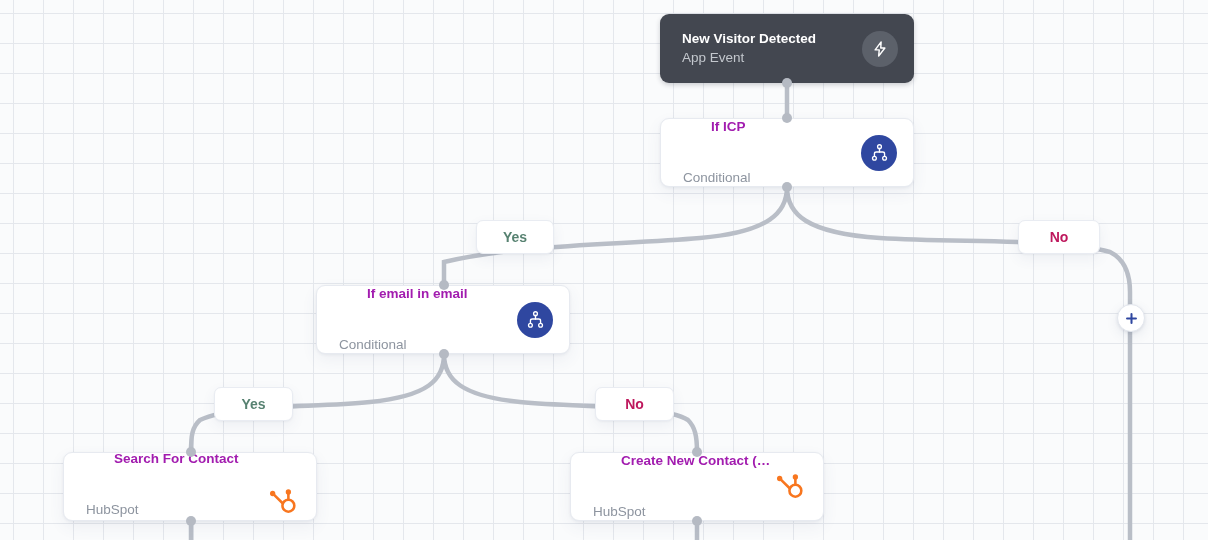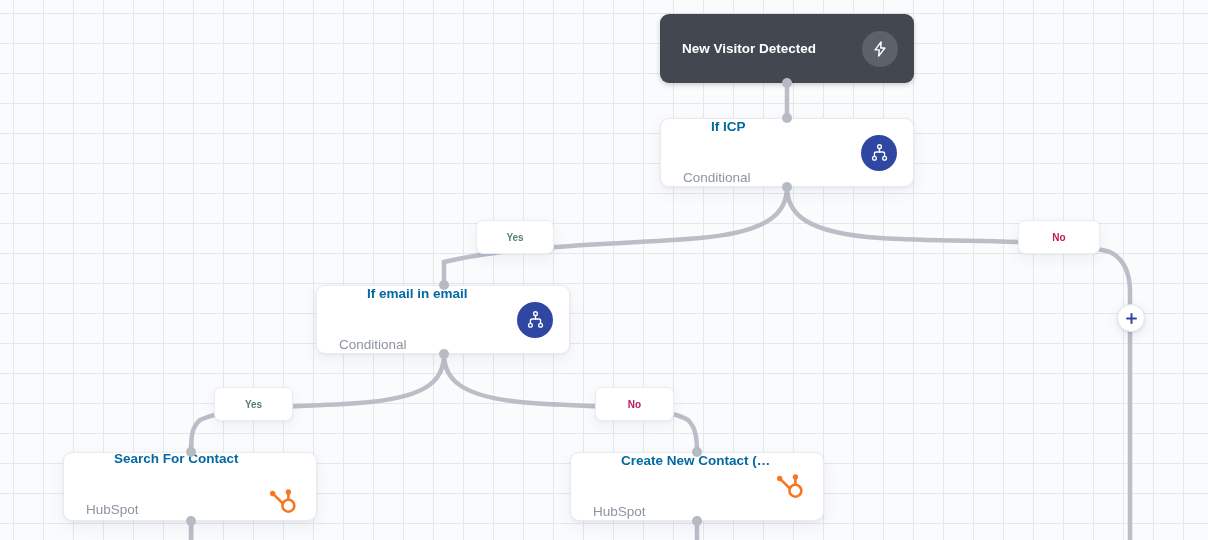--- a/index.html
+++ b/index.html
@@ -89,21 +89,21 @@
   .node.trigger .node-title { color: #ffffff; }
   .node.trigger .node-sub { color: #c3c7cd; }
   .node.trigger .node-icon { background: #5c616a; }
 
   
   .node.card {
     background: #ffffff;
     border: 1px solid #e7eaf0;
     box-shadow: 0 1px 3px rgba(60,70,100,.07), 0 6px 16px rgba(70,85,130,.07);
   }
-  .node.card .node-title { color: #0369a1; padding-left: 28px; }
+  .node.card .node-title { color: #a21caf; padding-left: 28px; }
   .node.card .node-sub { color: #8d949f; margin-top: 32px; }
   .node.card .node-icon.cond { background: #2f47a0; }
   .node.card .node-icon.hubspot { background: transparent; }
 
   .port {
     position: absolute;
     width: 10px;
     height: 10px;
     border-radius: 50%;
     background: #b5bac3;
@@ -113,21 +113,21 @@
   .edge-label {
     position: absolute;
     box-sizing: border-box;
     height: 34px;
     background: #ffffff;
     border: 1px solid #e9ecf2;
     border-radius: 7px;
     display: flex;
     align-items: center;
     justify-content: center;
-    font-size: 10px;
+    font-size: 14px;
     font-weight: bold;
     box-shadow: 0 1px 2px rgba(60,70,100,.05), 0 5px 14px rgba(70,85,130,.07);
     z-index: 3;
   }
   .edge-label.yes { color: #578271; }
   .edge-label.no  { color: #be185d; }
 
   .add-button {
     position: absolute;
     width: 26px;
@@ -190,20 +190,21 @@
 <div class="port" style="left:439px; top:280px;"></div>
 <div class="port" style="left:439px; top:349px;"></div>
 <div class="port" style="left:186px; top:447px;"></div>
 <div class="port" style="left:692px; top:447px;"></div>
 <div class="port" style="left:186px; top:516px;"></div>
 <div class="port" style="left:692px; top:516px;"></div>
 
 <div class="node trigger" style="left:660px; top:14px; width:254px; height:69px;">
   <div class="node-text">
     <div class="node-title">New Visitor Detected</div>
+    <div class="node-sub">App Event</div>
   </div>
   <div class="node-icon">
     <svg width="18" height="18" viewBox="0 0 24 24" fill="none" stroke="#ffffff" stroke-width="1.9" stroke-linejoin="round" stroke-linecap="round">
       <path d="M13.5 2.5 L5.5 13.2 H11 L10.2 21.5 L18.5 10.6 H13 Z"></path>
     </svg>
   </div>
 </div>
 
 <div class="node card" style="left:660px; top:118px; width:254px; height:69px;">
   <div class="node-text">

